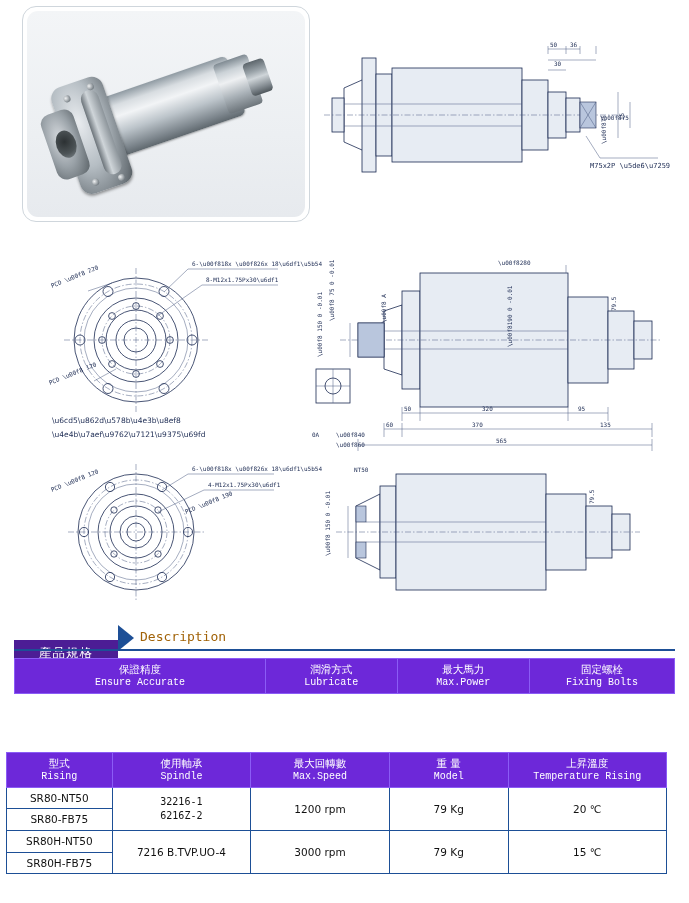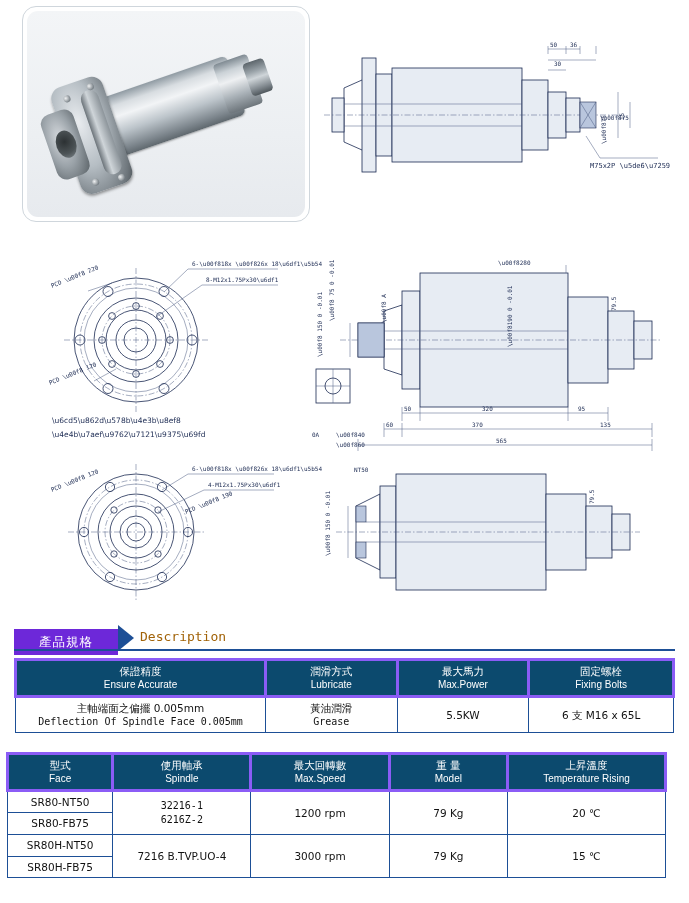--- a/index.html
+++ b/index.html
@@ -76,55 +76,55 @@
   .fillgrey{ fill:#e7ecf3; stroke:#1b2a52; stroke-width:.8; }
   .tx{ font-family:"DejaVu Sans Mono", monospace; font-size:6px; fill:#1b2a52; }
   .tx7{ font-family:"DejaVu Sans Mono", monospace; font-size:7px; fill:#1b2a52; }
   .txcn{ font-family:"DejaVu Sans", sans-serif; font-size:7.5px; fill:#1b2a52; }
 
   
   .spec-head{
     position:absolute; left:14px; top:625px; width:661px; height:26px;
   }
   .spec-tag{
-    position:absolute; left:0; top:4px; height:26px; width:104px;
-    background:#6d28d9; color:#fff; font-size:12.5px;
+    position:absolute; left:0; top:15px; height:26px; width:104px;
+    background:#4c1d95; color:#fff; font-size:12.5px;
     display:flex; align-items:center; justify-content:center; letter-spacing:1px;
   }
   .spec-tag-arrow{
     position:absolute; left:104px; top:0; width:0; height:0;
     border-top:13px solid transparent; border-bottom:13px solid transparent;
     border-left:16px solid #1d4f96;
   }
   .spec-desc{
     position:absolute; left:126px; top:4px; color:#a16207;
     font-family:"DejaVu Sans Mono", monospace; font-size:13px;
   }
   .spec-rule{
     position:absolute; left:0; top:24px; width:661px; height:2px; background:#1d4f96;
   }
 
   
   table{ border-collapse:collapse; position:absolute; }
   .t1{ left:14px; top:658px; width:661px; }
   .t2{ left:6px; top:752px; width:661px; }
   .t1 th, .t2 th{
-    background:#0c4a6e; color:#fff; font-weight:normal;
-    border:3px solid #8b5cf6; padding:3px 2px;
+    background:#6d28d9; color:#fff; font-weight:normal;
+    border:1px solid #8b5cf6; padding:3px 2px;
     font-size:10.5px; line-height:1.35;
   }
   .t1 td, .t2 td{
     border:1px solid #1d4f96; text-align:center; padding:3px 2px;
     font-size:10.5px; line-height:1.4; color:#111;
     font-family:"DejaVu Sans", sans-serif;
   }
   .mono{ font-family:"DejaVu Sans Mono", monospace; font-size:10px; }
   .cn{ font-family:"DejaVu Sans", sans-serif; }
   .hdr-cn{ display:block; }
-  .hdr-en{ display:block; font-family:Liberation Sans, sans-serif; font-size:10px; }
+  .hdr-en{ display:block; font-family:Liberation Mono, monospace; font-size:10px; }
   .cellsub{ display:block; }
   .model-cell{ font-family:"DejaVu Sans Mono", monospace; font-size:10px; }
 </style>
 </head>
 <body>
 
 <div class="photo-panel">
   <div class="photo-inner">
     <div class="sp-wrap">
       <div class="sp-body"></div>
@@ -353,41 +353,29 @@
     </th>
     <th style="width:20%">
       <span class="hdr-cn">最大馬力</span>
       <span class="hdr-en">Max.Power</span>
     </th>
     <th style="width:22%">
       <span class="hdr-cn">固定螺栓</span>
       <span class="hdr-en">Fixing Bolts</span>
     </th>
   </tr>
-  <tr>
-    <td>
-      <span class="cellsub cn">主軸端面之偏擺 0.005mm</span>
-      <span class="cellsub mono">Deflection Of Spindle Face 0.005mm</span>
-    </td>
-    <td>
-      <span class="cellsub cn">黃油潤滑</span>
-      <span class="cellsub mono">Grease</span>
-    </td>
-    <td class="mono">5.5KW</td>
-    <td class="mono">6 支  M16 x 65L</td>
-  </tr>
 </tbody>
   </table>
 
 <table class="t2">
   <tbody>
       <tr>
     <th style="width:16%">
       <span class="hdr-cn">型式</span>
-      <span class="hdr-en">Face</span>
+      <span class="hdr-en">Rising</span>
     </th>
     <th style="width:21%">
       <span class="hdr-cn">使用軸承</span>
       <span class="hdr-en">Spindle</span>
     </th>
     <th style="width:21%">
       <span class="hdr-cn">最大回轉數</span>
       <span class="hdr-en">Max.Speed</span>
     </th>
     <th style="width:18%">

